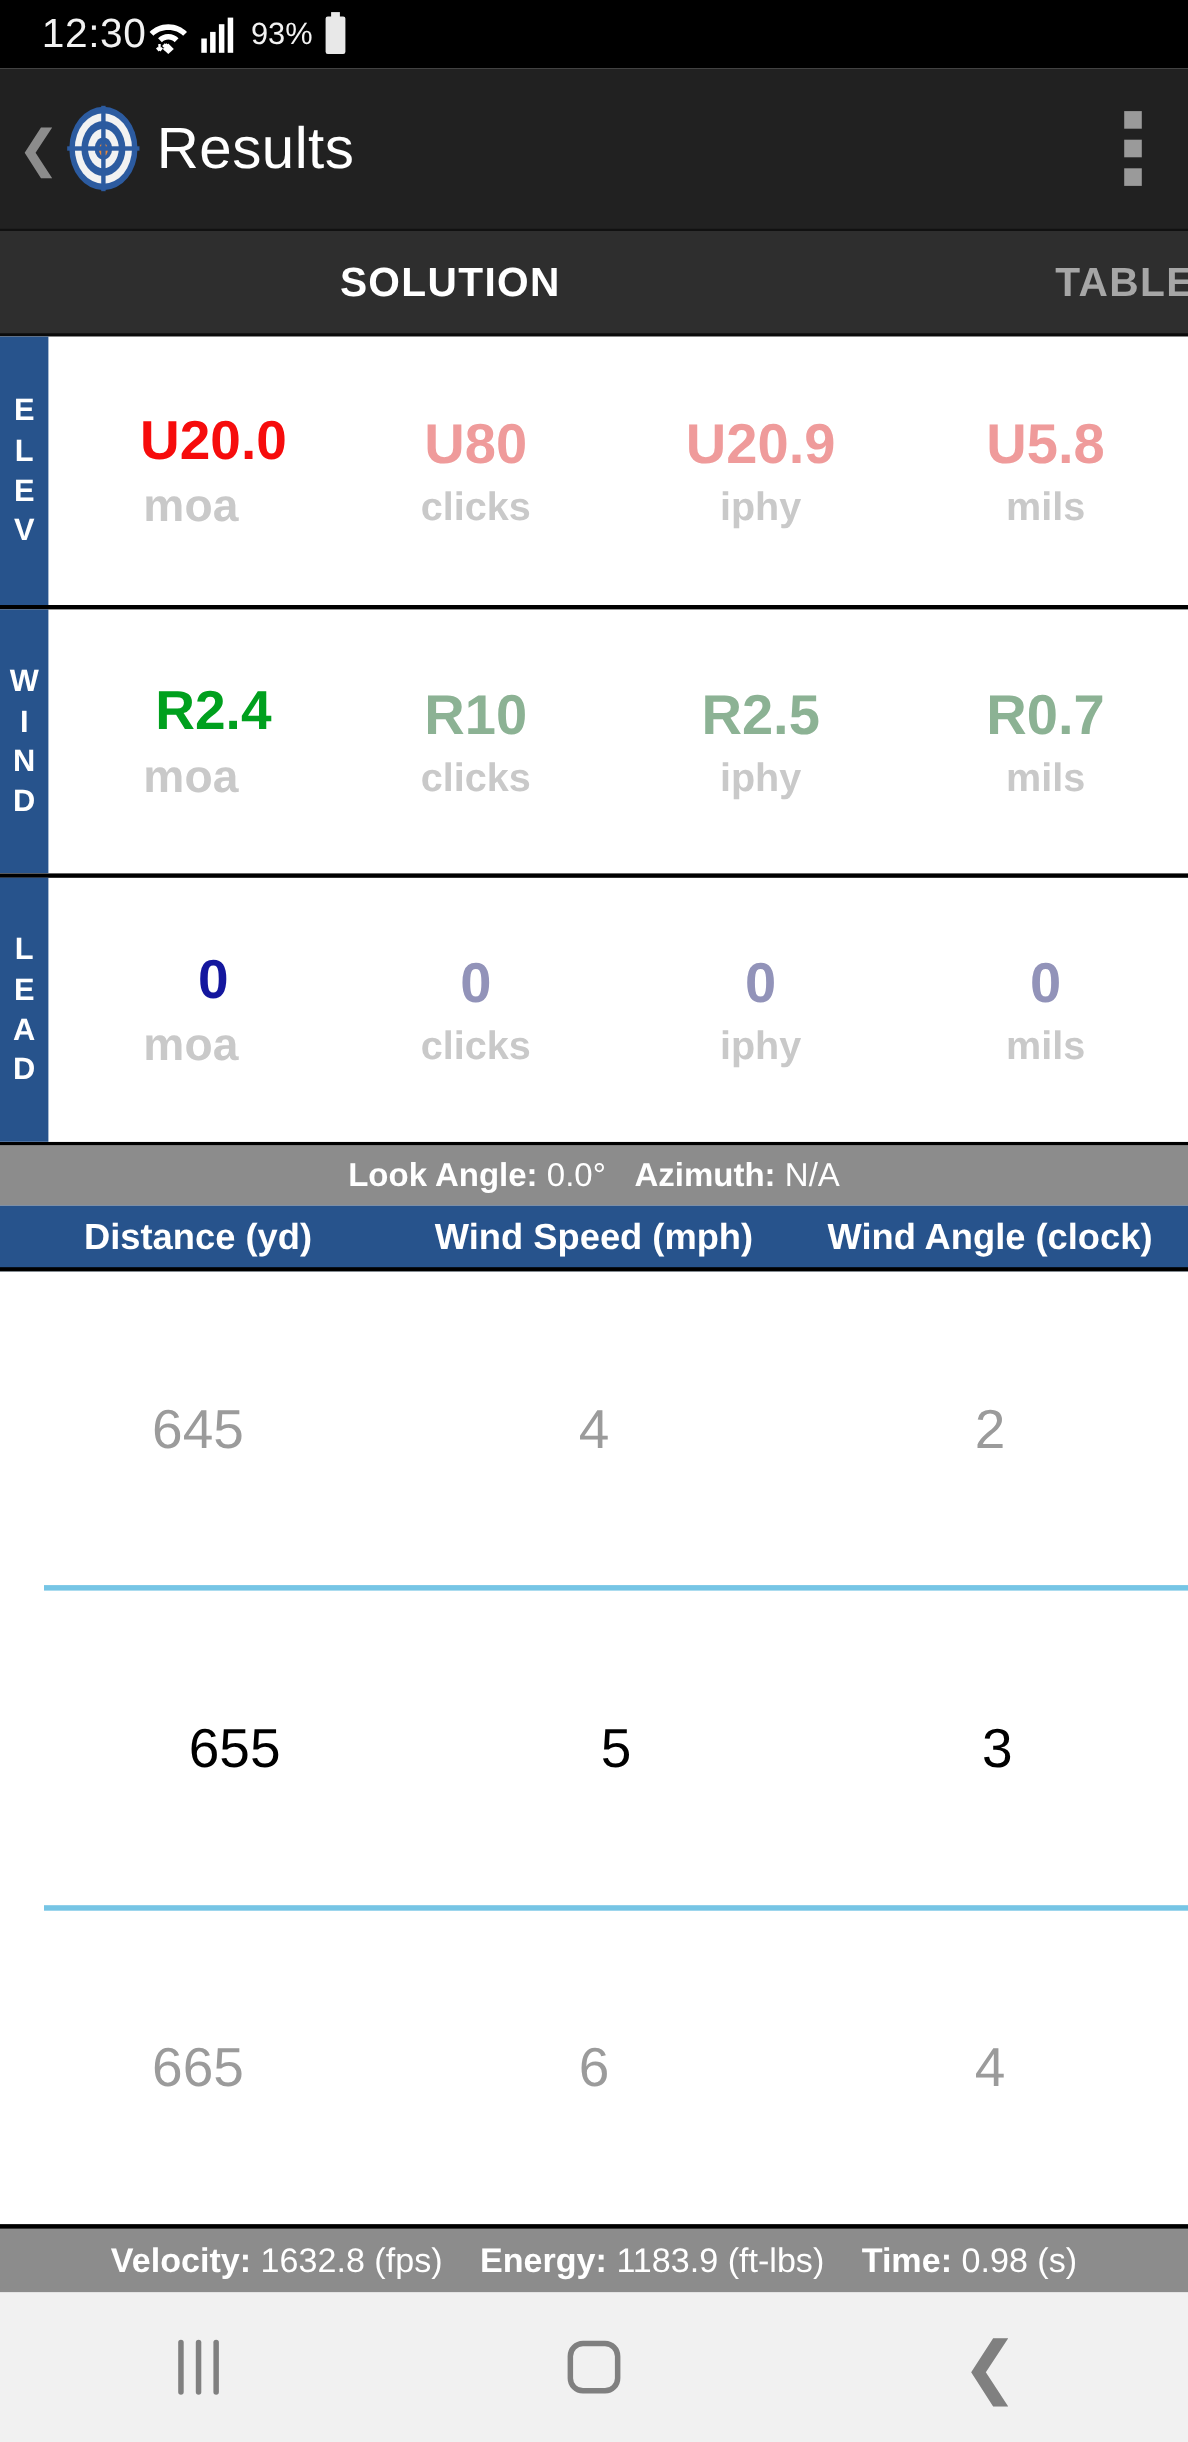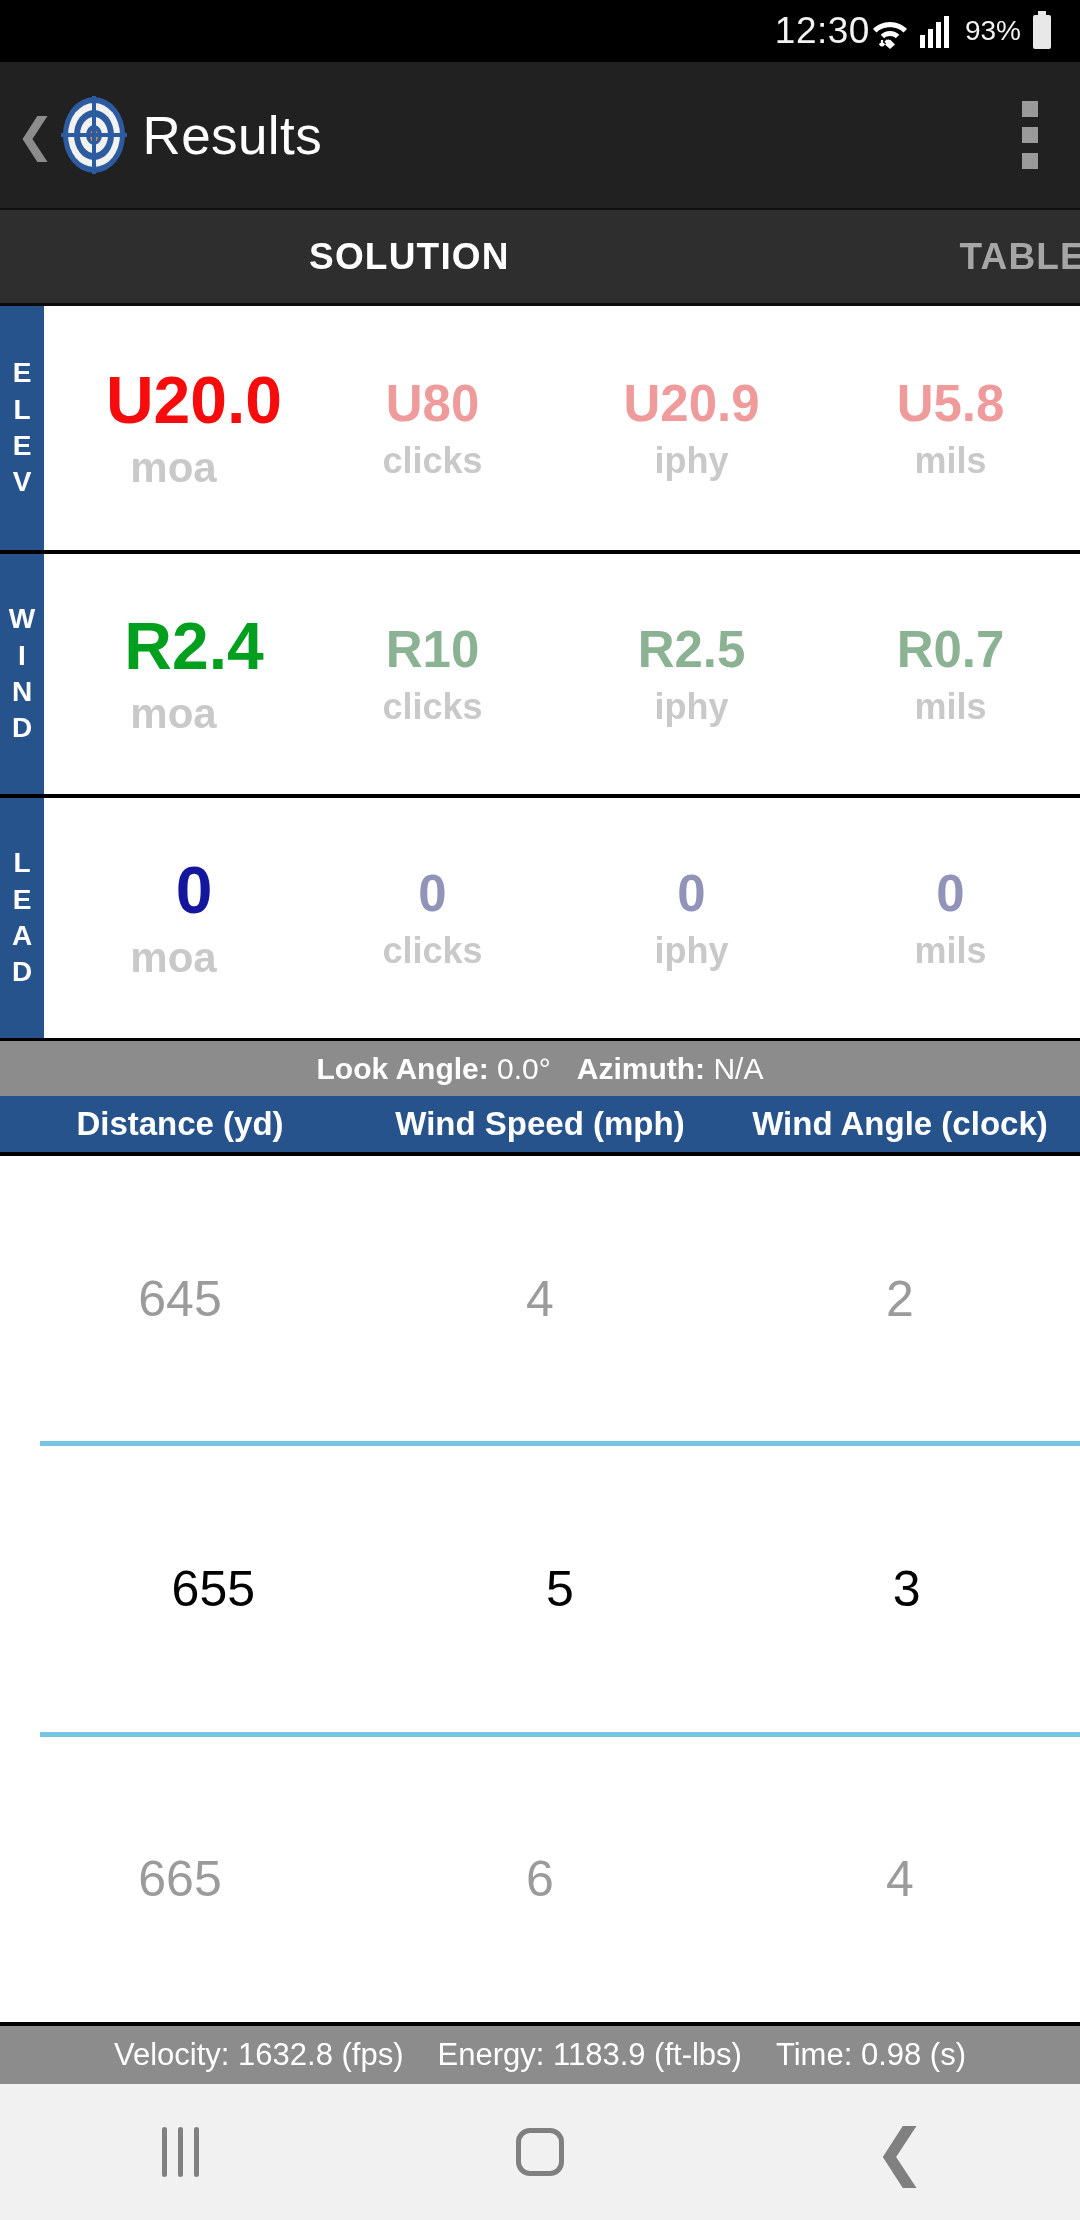--- a/index.html
+++ b/index.html
@@ -7,21 +7,21 @@
     width:1080px; height:2220px;
     background:#ffffff;
     font-family:"Liberation Sans", sans-serif;
     overflow:hidden;
   }
   #screen { width:1080px; height:2220px; position:relative; display:flex; flex-direction:column; }
 
   
   .statusbar {
     height:62px; background:#000000; color:#ffffff;
-    display:flex; align-items:center; justify-content:flex-end;
+    display:flex; align-items:center; justify-content:flex-start;
     padding:0 26px 0 38px; flex:0 0 62px;
   }
   .status-clock { font-size:37px; letter-spacing:0.5px; font-weight:400; color:#f2f2f2; }
   .status-right { display:flex; align-items:center; gap:9px; }
   .status-battery-text { font-size:28px; color:#f2f2f2; font-weight:400; margin-left:3px; }
   .icon-wifi, .icon-signal, .icon-batt { display:block; }
 
   
   .actionbar {
     height:148px; background:#212121; flex:0 0 148px;
@@ -60,21 +60,21 @@
     color:#ffffff; font-size:28px; font-weight:bold;
     display:flex; flex-direction:column; align-items:center; justify-content:center;
     line-height:1.30; letter-spacing:0px;
   }
   .sidelabel span { display:block; }
   .cells { flex:1 1 auto; display:flex; align-items:center; }
   .cell { flex:1 1 0; text-align:center; display:flex; flex-direction:column;
           align-items:center; justify-content:center; }
   .cell .val { font-weight:bold; line-height:1.0; }
   .cell .unit { color:#c9c9c9; font-weight:bold; line-height:1.0; margin-top:14px; }
-  .cell.primary .val { font-size:66px;margin-left:41px; }
+  .cell.primary .val { font-size:50px;margin-left:41px; }
   .cell.primary .unit { font-size:42px; }
   .cell.sec .val { font-size:51px; }
   .cell.sec .unit { font-size:36px; }
 
   
   .infobar {
     flex:0 0 58px; height:58px; background:#8c8c8c;
     display:flex; align-items:center; justify-content:center; gap:26px;
     color:#ffffff; font-size:30px; border-top:3px solid #000;
   }
@@ -95,21 +95,21 @@
   .trow.dim .td { color:#9b9b9b; }
   .trow.sel .td { color:#000000; }
   .trow.sel { border-top:5px solid #76c5e5; border-bottom:5px solid #76c5e5;margin-left:40px; }
 
   
   .statbar {
     flex:0 0 62px; height:62px; background:#8c8c8c;
     display:flex; align-items:center; justify-content:center; gap:34px;
     color:#ffffff; font-size:31px; border-top:4px solid #000;
   }
-  .statbar b { font-weight:normal; }
+  .statbar b { font-weight:bold; }
   .statbar .v { font-weight:400; }
   .statpair { white-space:nowrap; }
 
   
   .navbar {
     flex:0 0 136px; height:136px; background:#f1f1f1;
     display:flex; align-items:center; justify-content:space-around;
   }
   .navbtn { width:150px; height:136px; display:flex; align-items:center; justify-content:center; }
   .nav-recents { display:flex; gap:11px; }

